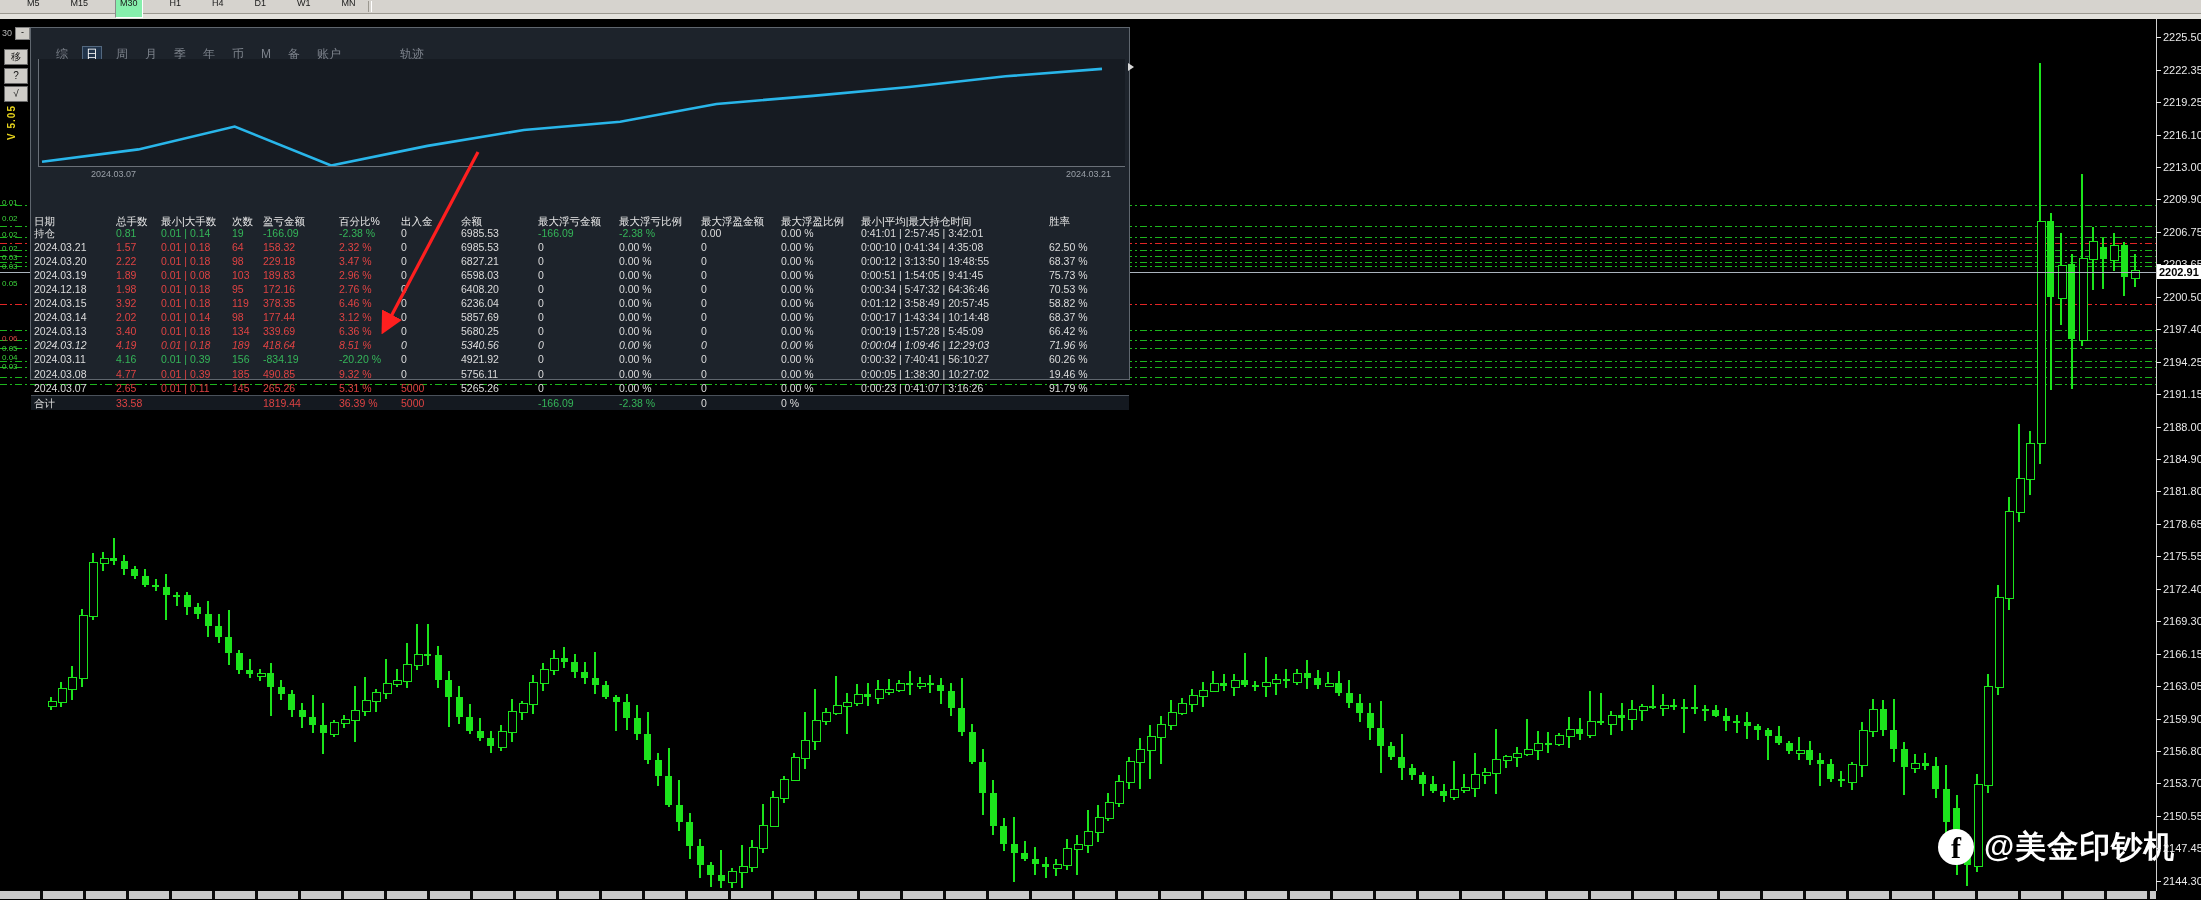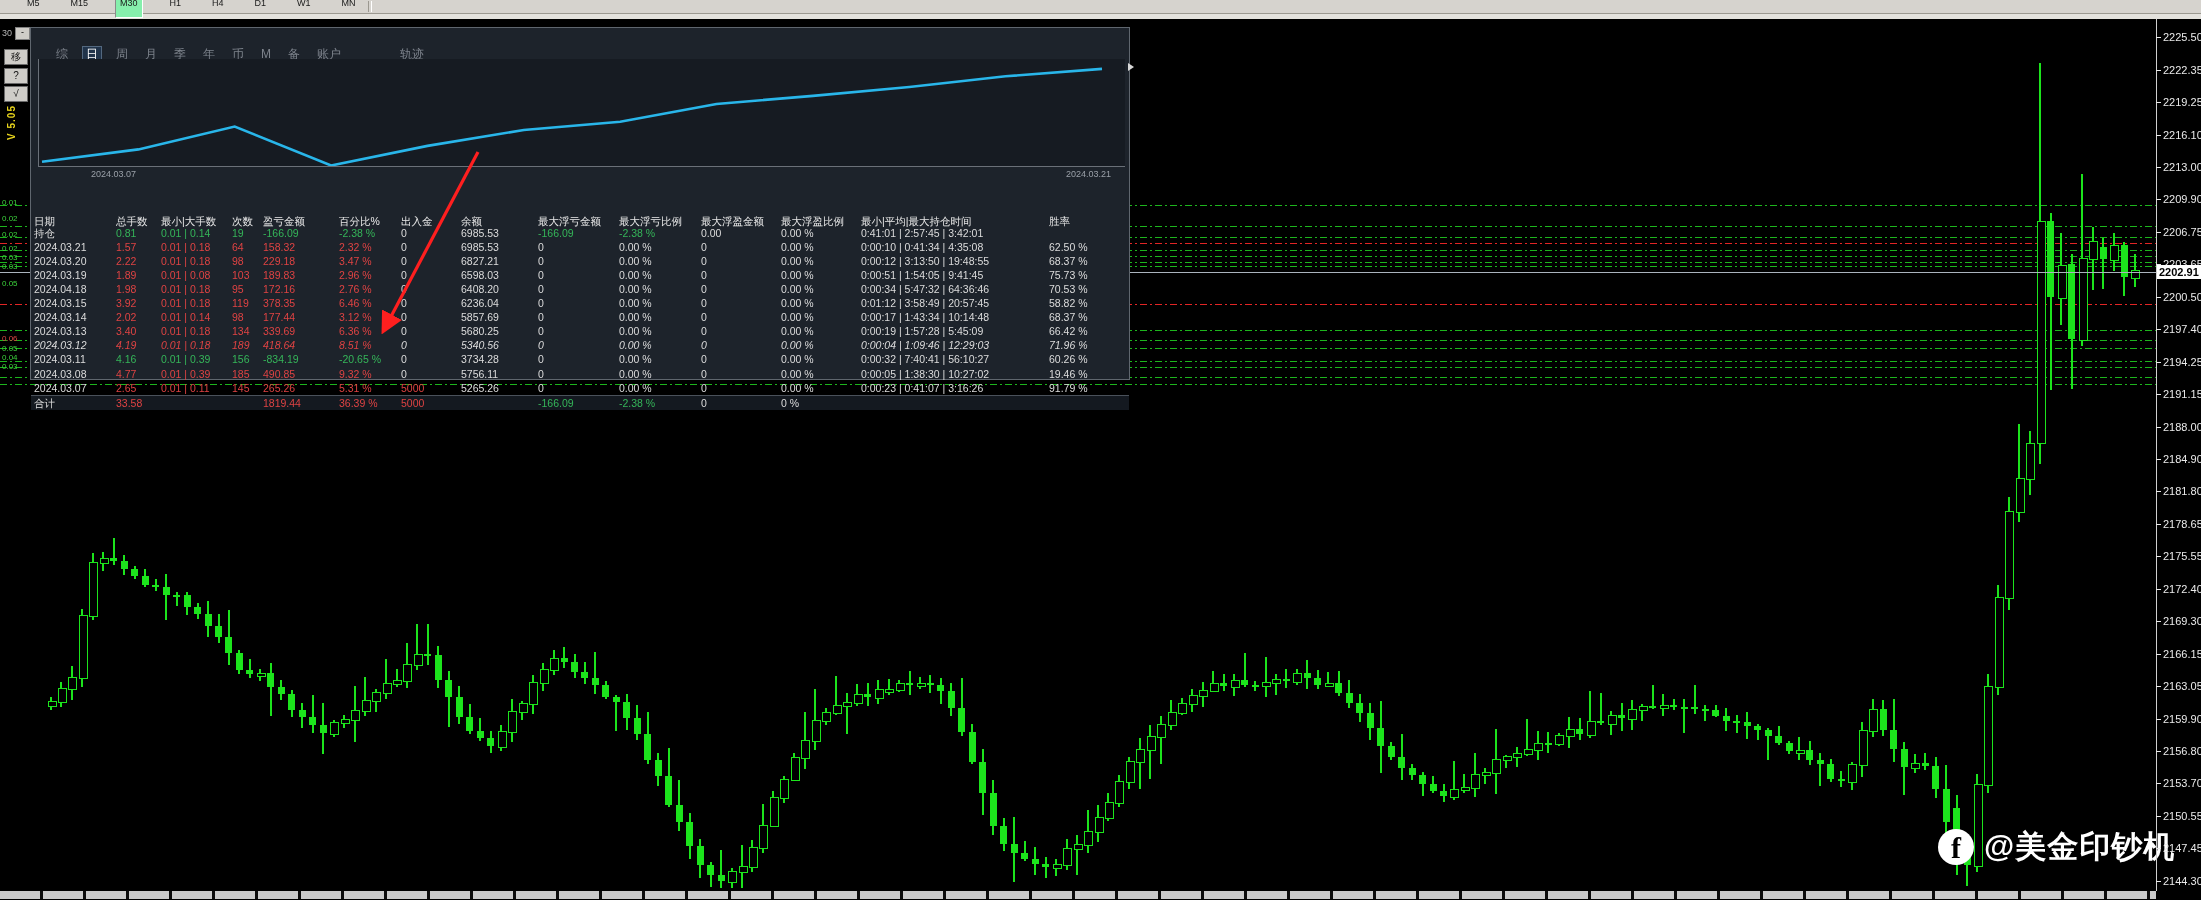--- a/index.html
+++ b/index.html
@@ -634,21 +634,21 @@
           <div class="c-w">0</div>
           <div class="c-w">6598.03</div>
           <div class="c-w">0</div>
           <div class="c-w">0.00 %</div>
           <div class="c-w">0</div>
           <div class="c-w">0.00 %</div>
           <div class="c-w">0:00:51 | 1:54:05 | 9:41:45</div>
           <div class="c-w">75.73 %</div>
         </div>
         <div class="trow" style="top: 96.2px;">
-          <div class="c-w">2024.04.18</div>
+          <div class="c-w">2024.12.18</div>
           <div class="c-r">1.98</div>
           <div class="c-r">0.01 | 0.18</div>
           <div class="c-r">95</div>
           <div class="c-r">172.16</div>
           <div class="c-r">2.76 %</div>
           <div class="c-w">0</div>
           <div class="c-w">6408.20</div>
           <div class="c-w">0</div>
           <div class="c-w">0.00 %</div>
           <div class="c-w">0</div>
@@ -719,23 +719,23 @@
           <div class="c-w">0.00 %</div>
           <div class="c-w">0:00:04 | 1:09:46 | 12:29:03</div>
           <div class="c-w">71.96 %</div>
         </div>
         <div class="trow" style="top: 166.45px;">
           <div class="c-w">2024.03.11</div>
           <div class="c-g">4.16</div>
           <div class="c-g">0.01 | 0.39</div>
           <div class="c-g">156</div>
           <div class="c-g">-834.19</div>
-          <div class="c-g">-20.65 %</div>
-          <div class="c-w">0</div>
-          <div class="c-w">3734.28</div>
+          <div class="c-g">-20.20 %</div>
+          <div class="c-w">0</div>
+          <div class="c-w">4921.92</div>
           <div class="c-w">0</div>
           <div class="c-w">0.00 %</div>
           <div class="c-w">0</div>
           <div class="c-w">0.00 %</div>
           <div class="c-w">0:00:32 | 7:40:41 | 56:10:27</div>
           <div class="c-w">60.26 %</div>
         </div>
         <div class="trow" style="top: 180.5px;">
           <div class="c-w">2024.03.08</div>
           <div class="c-r">4.77</div>

